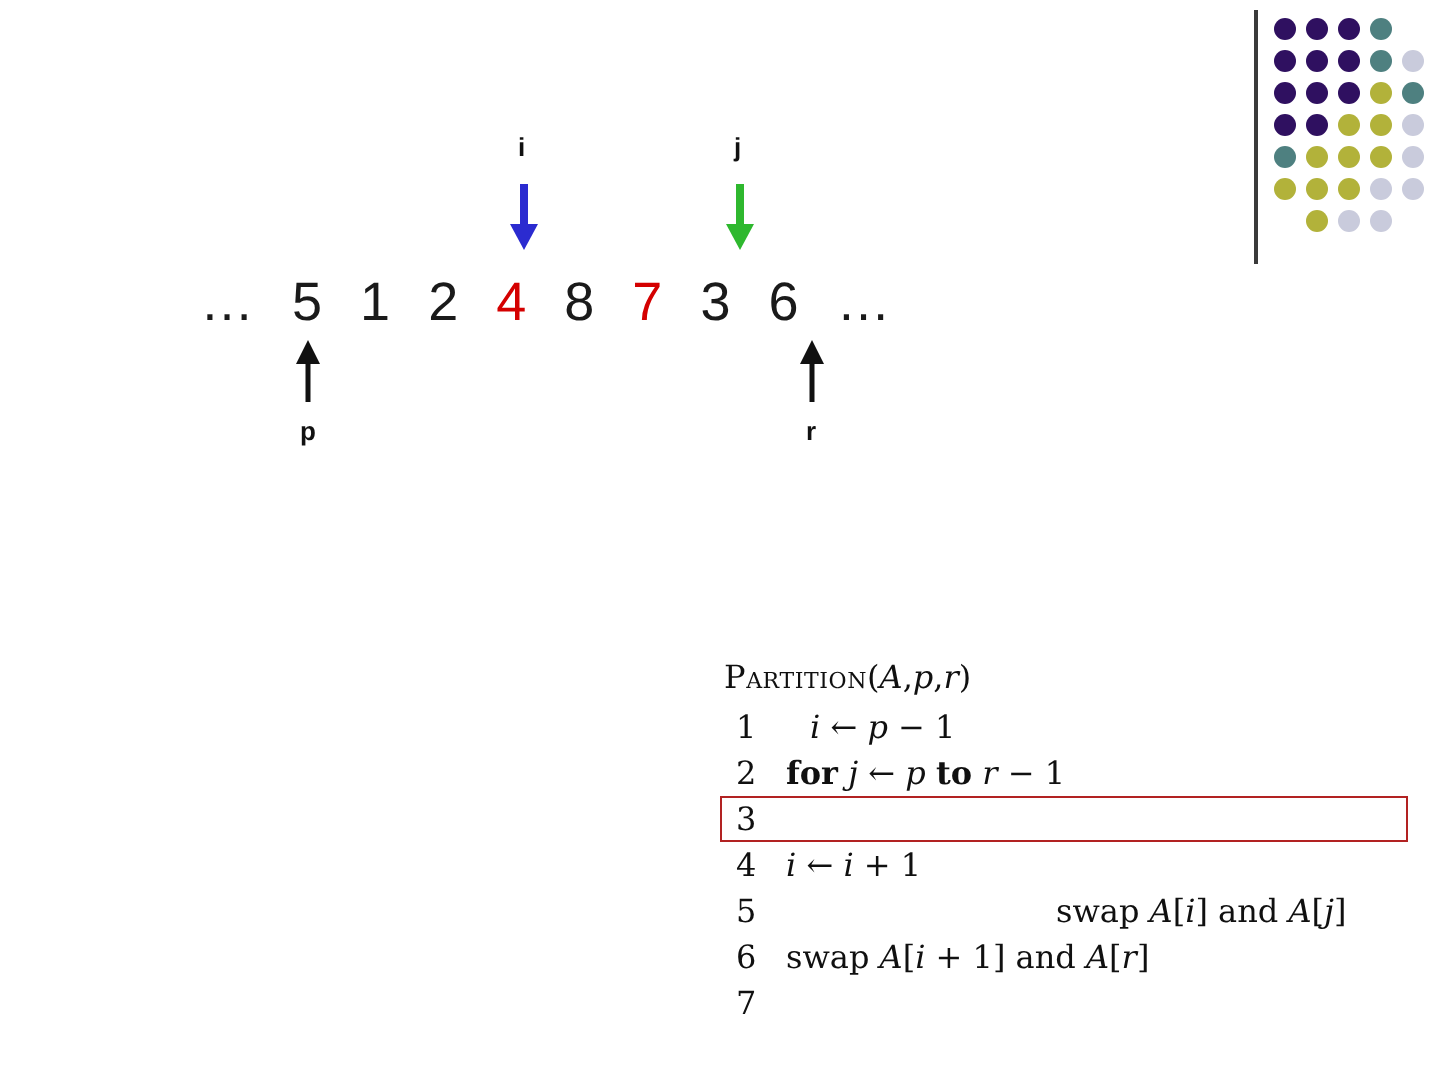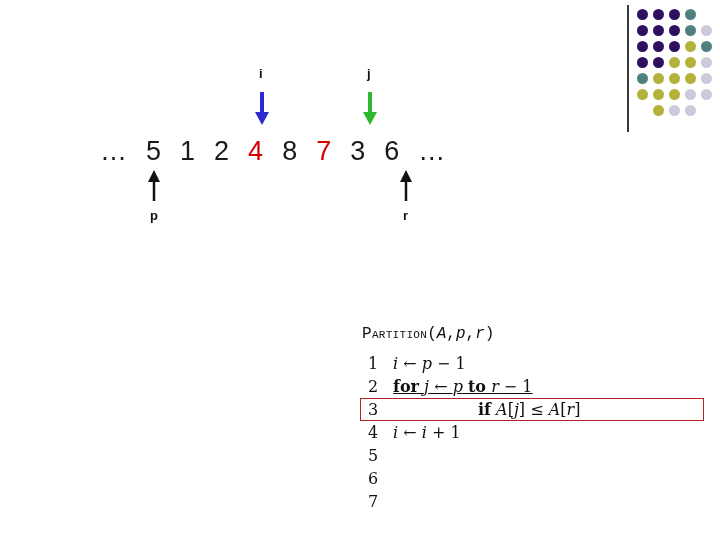--- a/index.html
+++ b/index.html
@@ -27,21 +27,21 @@
     font-size: 13px; font-weight: bold; color: #111;
   }
   .ptr-arrow { position: absolute; display: block; }
 
   
   .code {
     position: absolute; left: 360px; top: 325px; width: 344px;
     font-family: "DejaVu Serif", "Liberation Serif", serif;
     font-size: 16px; color: #101010;
   }
-  .code-title { height: 27px; display: flex; align-items: flex-start; padding-left: 2px; font-family: Liberation Mono, monospace; }
+  .code-title { height: 27px; display: flex; align-items: center; padding-left: 2px; }
   .code-row { height: 23px; display: flex; align-items: center; padding-left: 8px; white-space: nowrap; }
   .code-row .num { width: 25px; flex: none; }
   .seg-kw { font-weight: bold; }
   .seg-it { font-style: italic; }
   .seg-sc { font-variant: small-caps; letter-spacing: 0.3px; }
 
   
   .deco-line {
     position: absolute; left: 627px; top: 5px;
     width: 2px; height: 127px; background: #3a3a3a;
@@ -127,39 +127,40 @@
         <span class="seg-it">A</span>
         <span class="seg-rm">, </span>
         <span class="seg-it">p</span>
         <span class="seg-rm">, </span>
         <span class="seg-it">r</span>
         <span class="seg-rm">)</span>
       </div>
     <div id="code-lines">
         <div class="code-row">
           <span class="num">1</span>
-          <span style="margin-left: 0px;"><span class="seg-it">i</span><span class="seg-rm"> ← </span><span class="seg-it">p</span><span class="seg-rm"> − 1</span></span>
+          <span style="margin-left: 12px;"><span class="seg-it">i</span><span class="seg-rm"> ← </span><span class="seg-it">p</span><span class="seg-rm"> − 1</span></span>
         </div>
         <div class="code-row">
           <span class="num">2</span>
-          <span style="margin-left: 0px; text-decoration: underline;"><span class="seg-kw">for</span><span class="seg-rm"> </span><span class="seg-it">j</span><span class="seg-rm"> ← </span><span class="seg-it">p</span><span class="seg-rm"> </span><span class="seg-kw">to</span><span class="seg-rm"> </span><span class="seg-it">r</span><span class="seg-rm"> − 1</span></span>
+          <span style="margin-left: 0px;"><span class="seg-kw">for</span><span class="seg-rm"> </span><span class="seg-it">j</span><span class="seg-rm"> ← </span><span class="seg-it">p</span><span class="seg-rm"> </span><span class="seg-kw">to</span><span class="seg-rm"> </span><span class="seg-it">r</span><span class="seg-rm"> − 1</span></span>
         </div>
         <div class="code-row" style="outline: rgb(178, 34, 34) solid 1.5px; outline-offset: -1px;">
           <span class="num">3</span>
-          <span style="margin-left: 85px;"><span class="seg-kw">if</span><span class="seg-rm"> </span><span class="seg-it">A</span><span class="seg-rm">[</span><span class="seg-it">j</span><span class="seg-rm">] ≤ </span><span class="seg-it">A</span><span class="seg-rm">[</span><span class="seg-it">r</span><span class="seg-rm">]</span></span>
         </div>
         <div class="code-row">
           <span class="num">4</span>
           <span style=""><span class="seg-it">i</span><span class="seg-rm"> ← </span><span class="seg-it">i</span><span class="seg-rm"> + 1</span></span>
         </div>
         <div class="code-row">
           <span class="num">5</span>
+          <span style="margin-left: 135px;"><span class="seg-rm">swap </span><span class="seg-it">A</span><span class="seg-rm">[</span><span class="seg-it">i</span><span class="seg-rm">] and </span><span class="seg-it">A</span><span class="seg-rm">[</span><span class="seg-it">j</span><span class="seg-rm">]</span></span>
         </div>
         <div class="code-row">
           <span class="num">6</span>
+          <span style="margin-left: 0px;"><span class="seg-rm">swap </span><span class="seg-it">A</span><span class="seg-rm">[</span><span class="seg-it">i</span><span class="seg-rm"> + 1] and </span><span class="seg-it">A</span><span class="seg-rm">[</span><span class="seg-it">r</span><span class="seg-rm">]</span></span>
         </div>
         <div class="code-row">
           <span class="num">7</span>
         </div>
       </div>
   </div>
 
 </div>
 
 </body></html>

